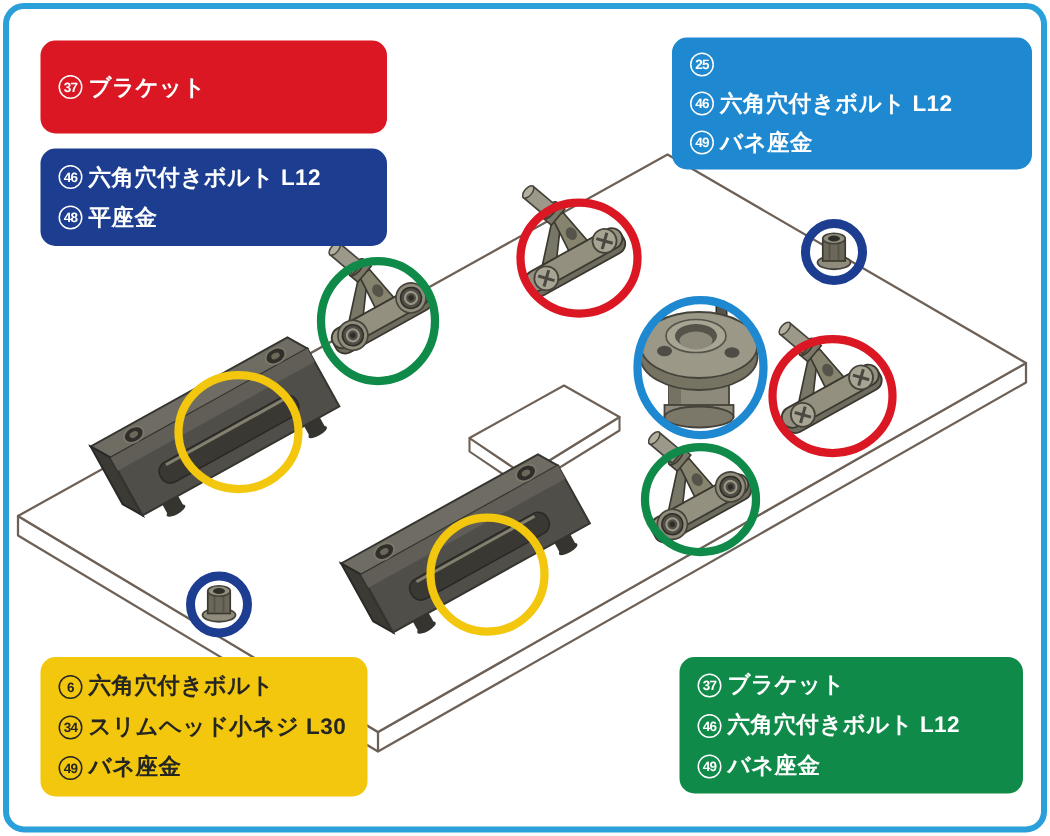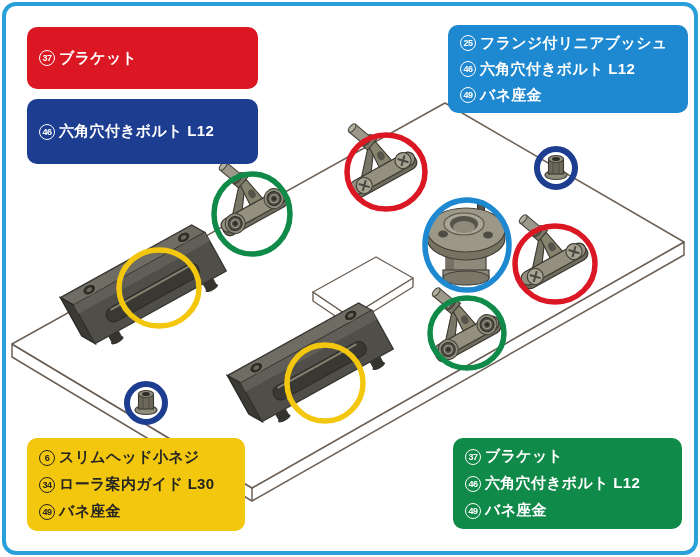--- a/index.html
+++ b/index.html
@@ -150,45 +150,48 @@
     <span class="cnum">37</span>
     <span>ブラケット</span>
   </div>
 </div>
 
 <div class="box box-navy" style="left:27px;top:99px;width:231px;height:65px;">
   <div class="row">
     <span class="cnum">46</span>
     <span>六角穴付きボルト L12</span>
   </div>
+  <div class="row">
+    <span class="cnum">48</span>
+    <span>平座金</span>
+  </div>
 </div>
 
 <div class="box box-lblue" style="left:448px;top:25px;width:240px;height:88px;">
   <div class="row">
     <span class="cnum">25</span>
-    <span>フランジ付リニアブッシュ</span>
   </div>
   <div class="row">
     <span class="cnum">46</span>
     <span>六角穴付きボルト L12</span>
   </div>
   <div class="row">
     <span class="cnum">49</span>
     <span>バネ座金</span>
   </div>
 </div>
 
 <div class="box box-yellow" style="left:27px;top:438px;width:218px;height:93px;">
   <div class="row">
     <span class="cnum">6</span>
-    <span>スリムヘッド小ネジ</span>
+    <span>六角穴付きボルト</span>
   </div>
   <div class="row">
     <span class="cnum">34</span>
-    <span>ローラ案内ガイド L30</span>
+    <span>スリムヘッド小ネジ L30</span>
   </div>
   <div class="row">
     <span class="cnum">49</span>
     <span>バネ座金</span>
   </div>
 </div>
 
 <div class="box box-green" style="left:453px;top:438px;width:229px;height:91px;">
   <div class="row">
     <span class="cnum">37</span>

